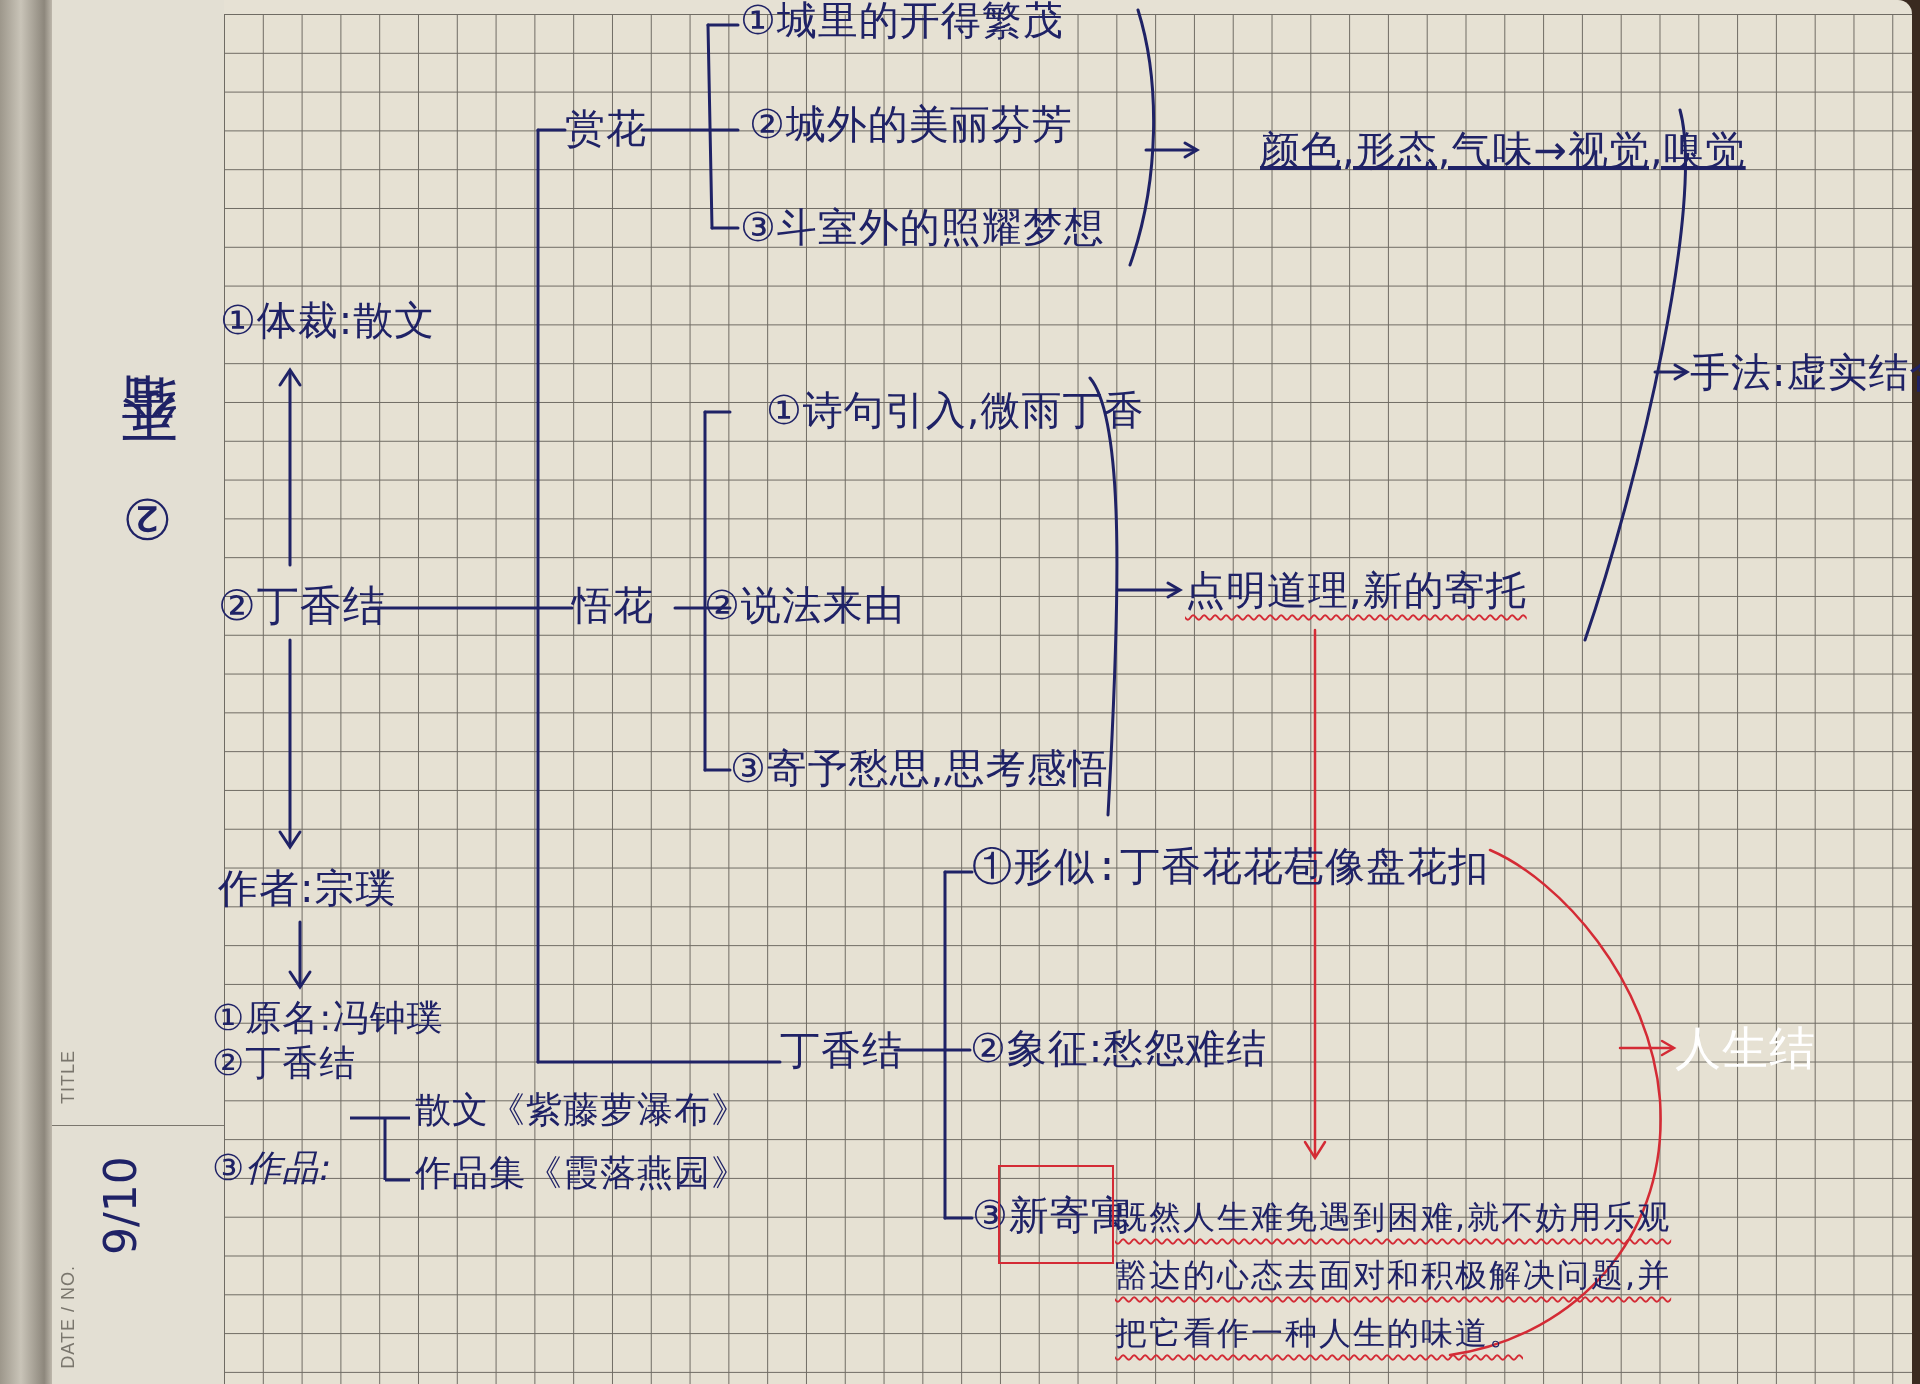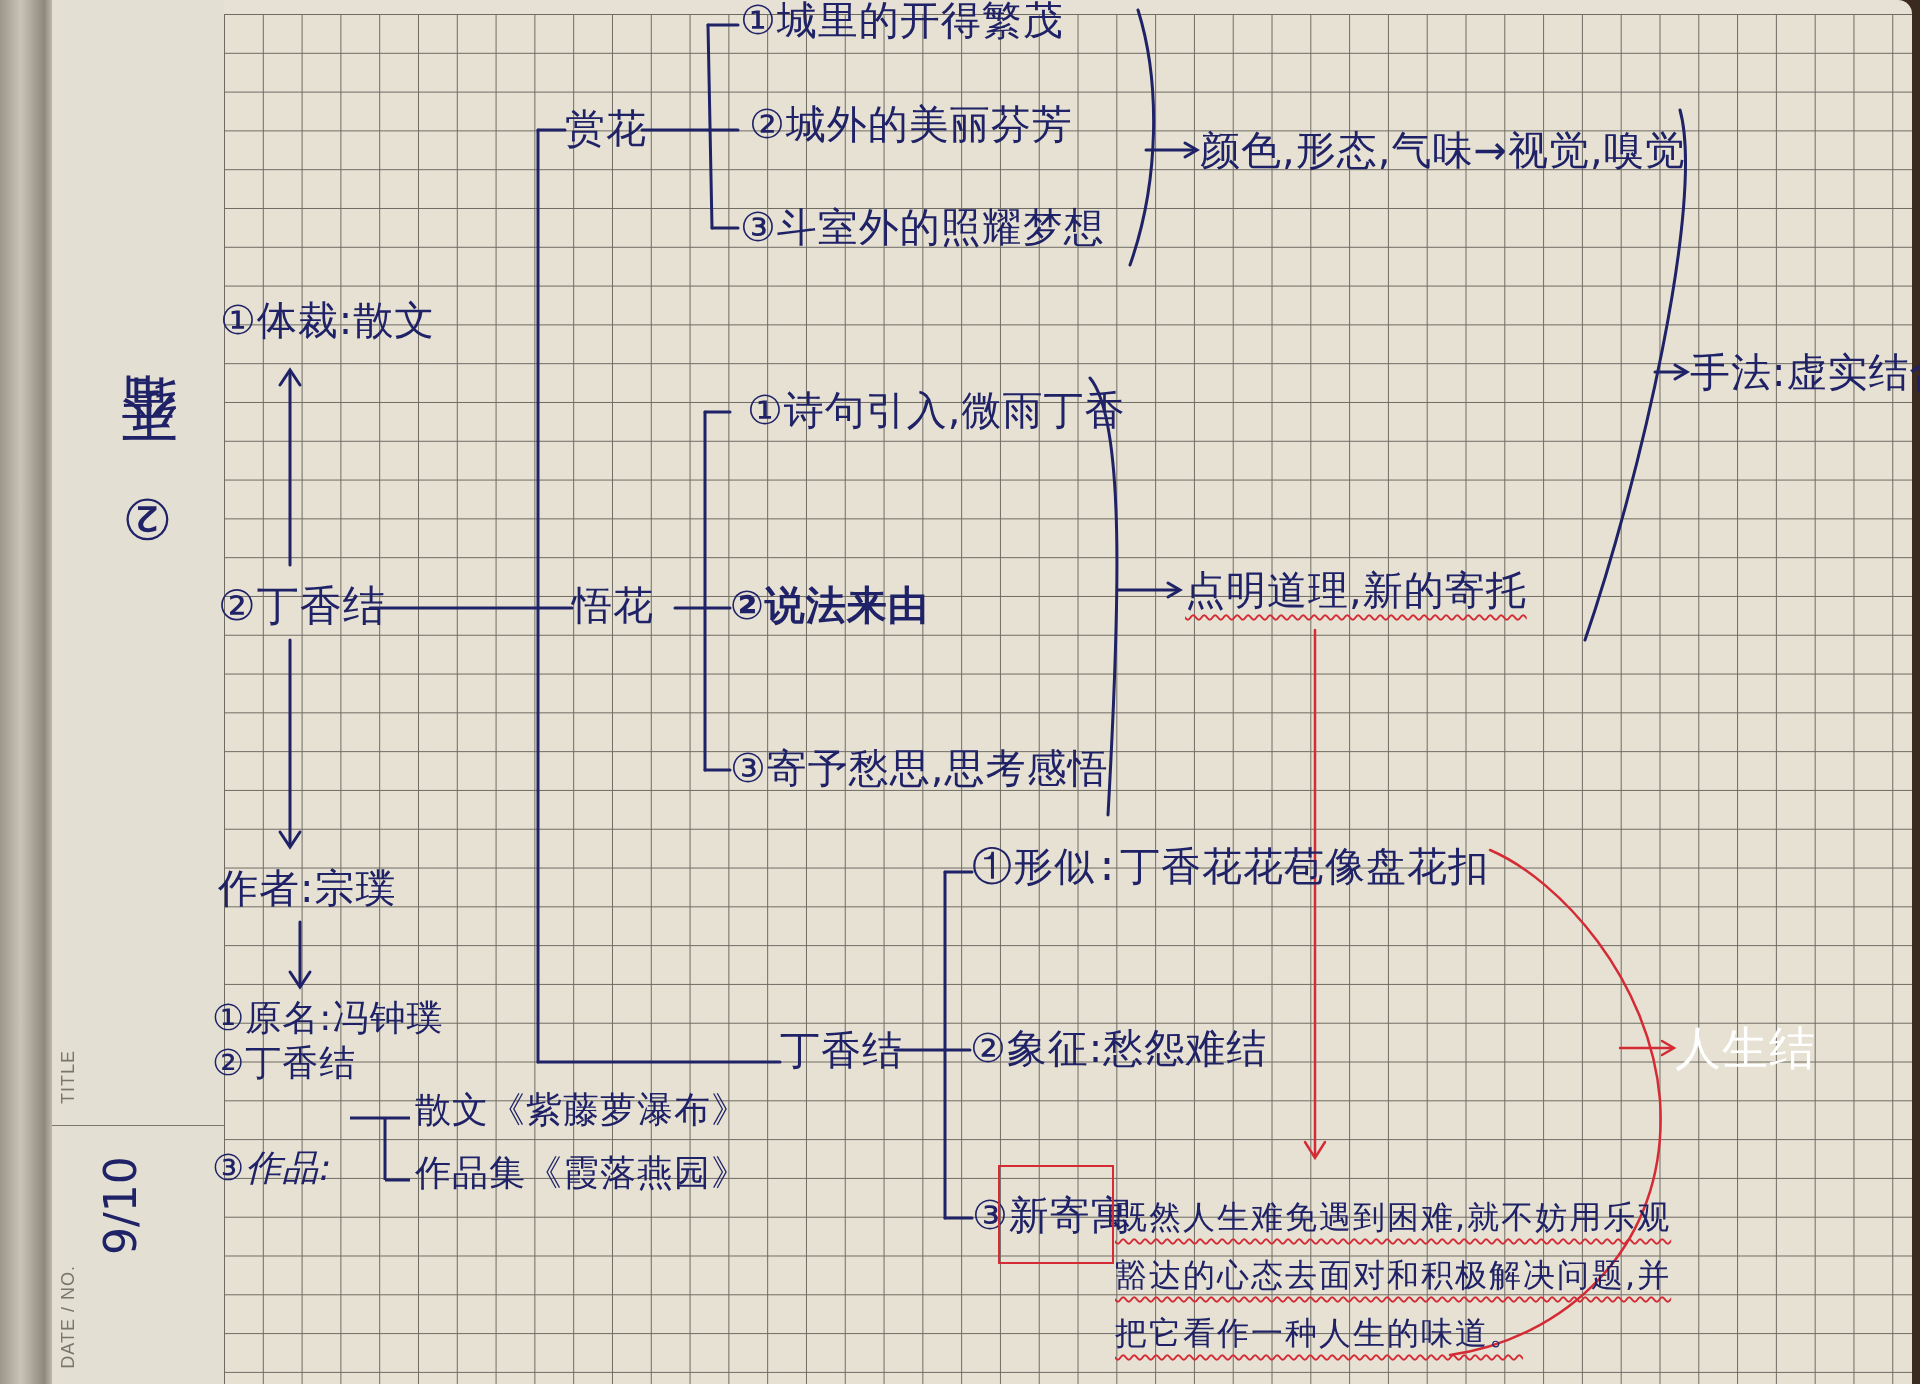--- a/index.html
+++ b/index.html
@@ -116,25 +116,25 @@
     <line x1="385" y1="1180" x2="410" y2="1180"></line>
   </g>
 </svg>
 <div class="t" style="left:415px; top:1092px; font-size:36px;">散文《紫藤萝瀑布》</div>
 <div class="t" style="left:415px; top:1155px; font-size:36px;">作品集《霞落燕园》</div>
 
 <div class="t" style="left:565px; top:108px;">赏花</div>
 <div class="t" style="left:740px; top:0;">①城里的开得繁茂</div>
 <div class="t" style="left:740px; top:104px;margin-left:9px;">②城外的美丽芬芳</div>
 <div class="t" style="left:740px; top:207px;">③斗室外的照耀梦想</div>
-<div class="t" style="left:1200px; top:130px;">颜色,形态,气味→视觉,嗅觉</div>
+<div class="t" style="left:1260px; top:130px;text-decoration:underline;">颜色,形态,气味→视觉,嗅觉</div>
 
 <div class="t" style="left:572px; top:585px;">悟花</div>
-<div class="t" style="left:747px; top:390px;">①诗句引入,微雨丁香</div>
-<div class="t" style="left:730px; top:585px;font-weight:bold;">②说法来由</div>
+<div class="t" style="left:730px; top:390px;padding-left:36px;">①诗句引入,微雨丁香</div>
+<div class="t" style="left:704px; top:585px;">②说法来由</div>
 <div class="t" style="left:730px; top:748px;">③寄予愁思,思考感悟</div>
 <div class="t wavy" style="left:1185px; top:570px;">点明道理,新的寄托</div>
 
 <div class="t" style="left:780px; top:1030px;">丁香结</div>
 <div class="t" style="left:972px; top:850px;font-family:Liberation Mono, monospace;">①形似:丁香花花苞像盘花扣</div>
 <div class="t" style="left:970px; top:1028px;">②象征:愁怨难结</div>
 <div class="t" style="left:972px; top:1195px;">③新寄寓</div>
 <div class="box" style="left:998px; top:1165px; width:112px; height:95px;"></div>
 <div class="t wavy" style="left:1115px; top:1188px; width:560px; white-space:normal; font-size:32px; line-height:58px; letter-spacing:2px;">既然人生难免遇到困难,就不妨用乐观豁达的心态去面对和积极解决问题,并把它看作一种人生的味道。</div>
 

